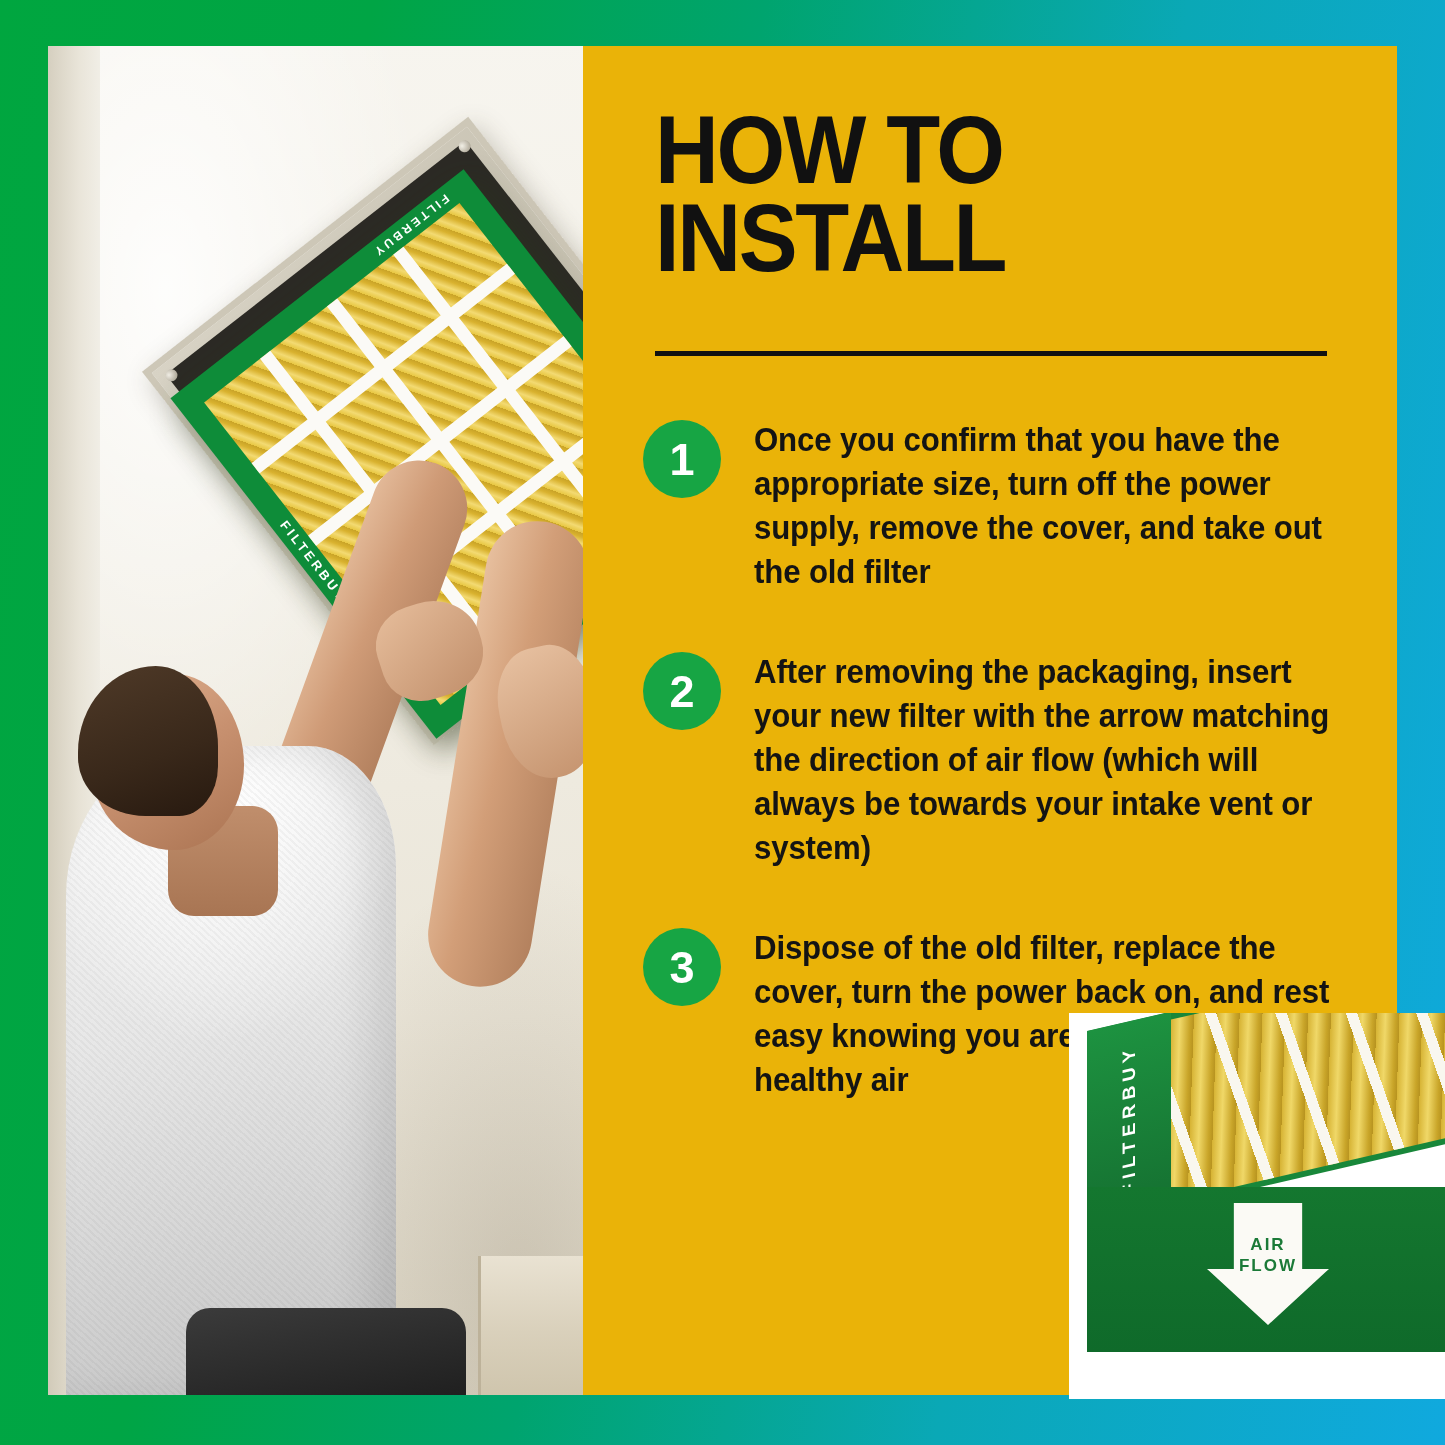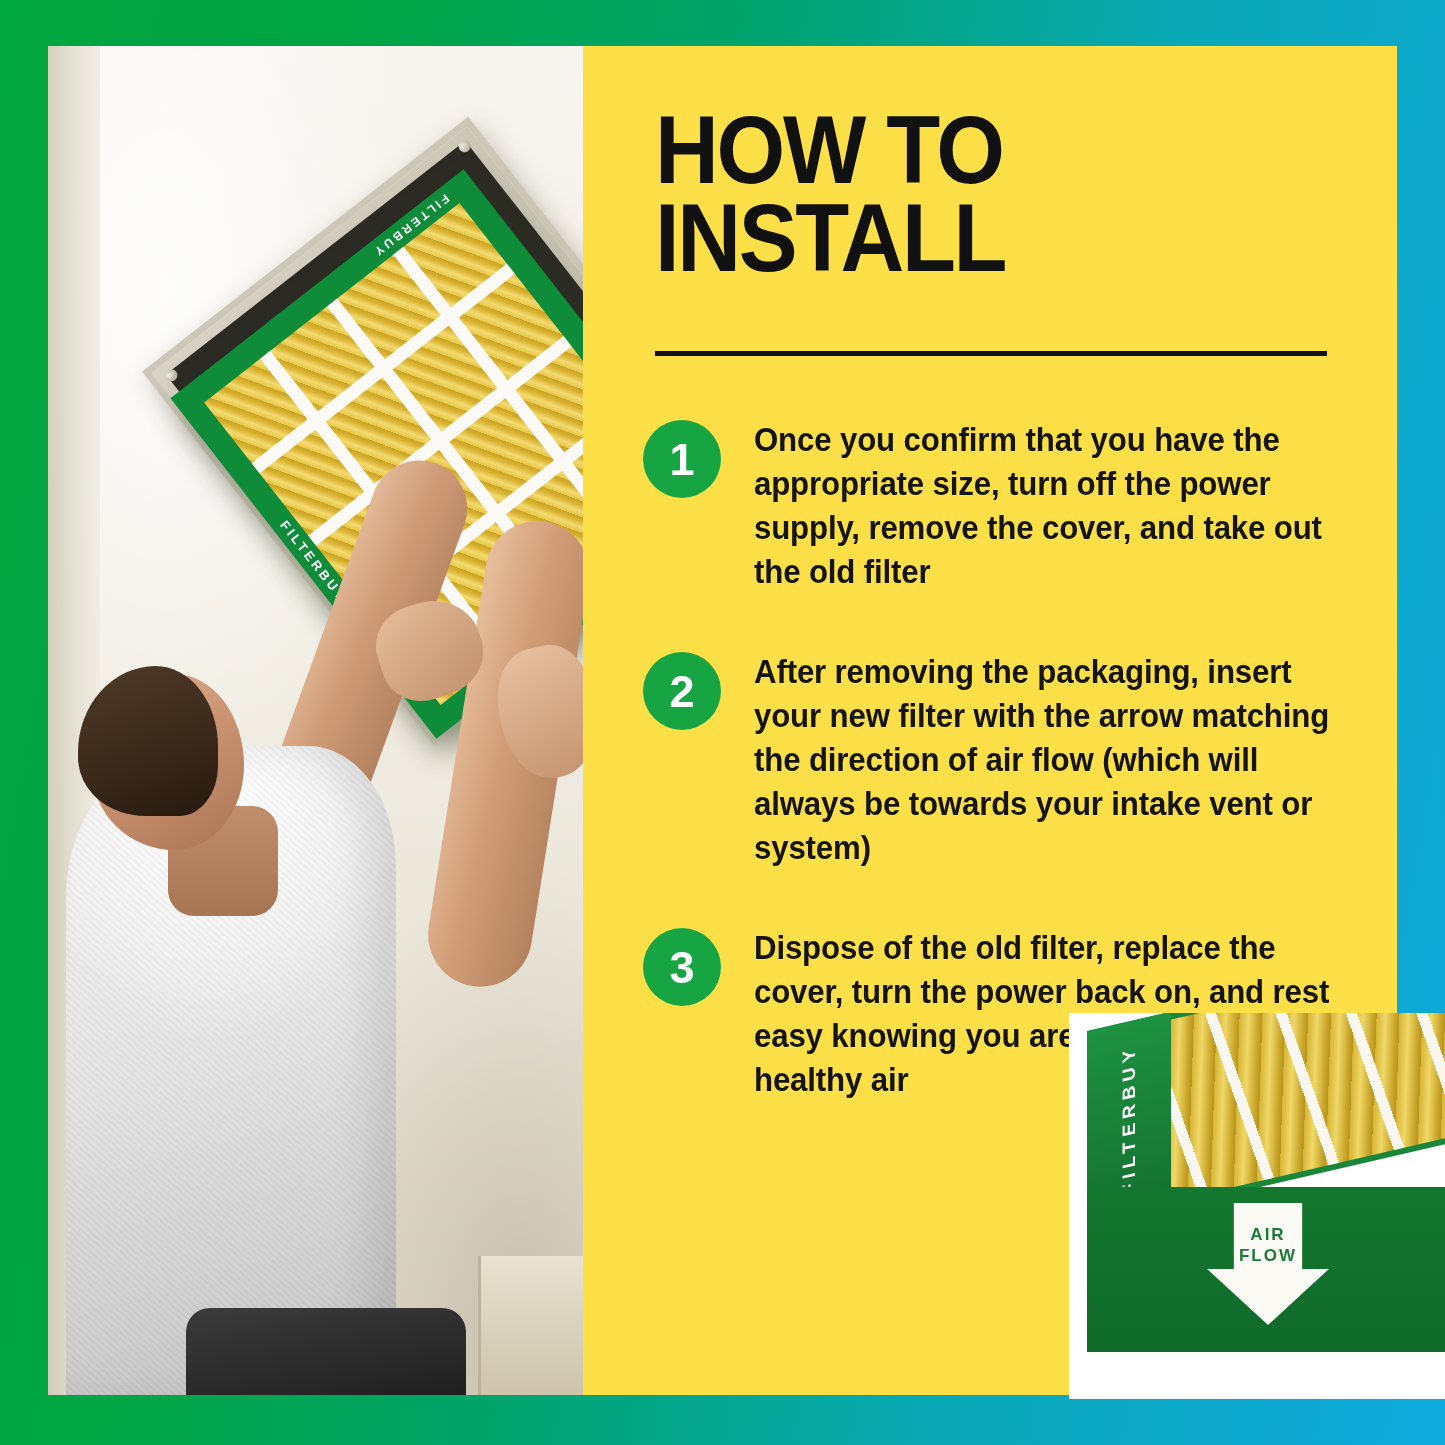--- a/index.html
+++ b/index.html
@@ -211,21 +211,21 @@
     width: 280px; height: 90px;
     background: linear-gradient(170deg, #3b3b3b, #1f1f1f);
     border-radius: 24px 24px 0 0;
   }
 
   
   #panel {
     position: absolute;
     left: 535px; top: 0;
     width: 814px; height: 1349px;
-    background: #fde047;
+    background: #eab308;
   }
   #title {
     position: absolute;
     left: 72px; top: 60px;
     width: 700px;
     font-family: "Liberation Sans", sans-serif;
     font-weight: 700;
     font-size: 96px;
     line-height: .92;
     letter-spacing: -2.5px;
@@ -346,21 +346,21 @@
   .airflow-arrow {
     position: absolute;
     left: 120px; top: 16px;
     width: 122px; height: 122px;
     background: #fbfaf5;
     clip-path: polygon(22% 0%, 78% 0%, 78% 54%, 100% 54%, 50% 100%, 0% 54%, 22% 54%);
     display: flex;
     flex-direction: column;
     align-items: center;
     justify-content: flex-start;
-    padding-top: 22px;
+    padding-top: 32px;
     box-sizing: border-box;
   }
   .airflow-arrow span {
     color: #1b7a38;
     font-family: "Liberation Sans", sans-serif;
     font-weight: 700;
     font-size: 17px;
     letter-spacing: 2px;
     line-height: 1.22;
     display: block;

